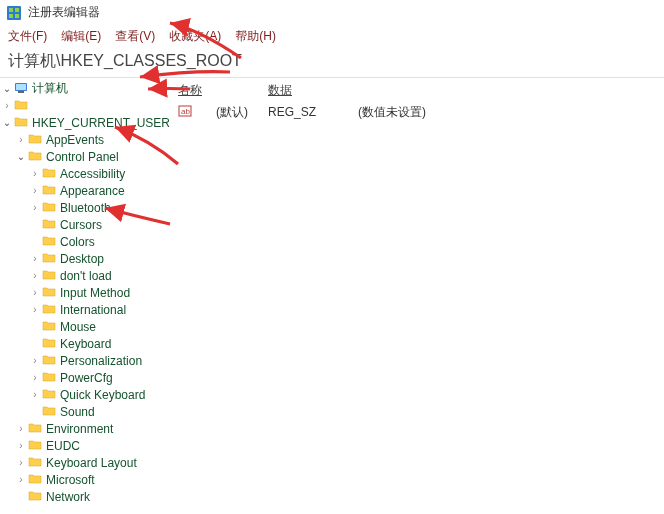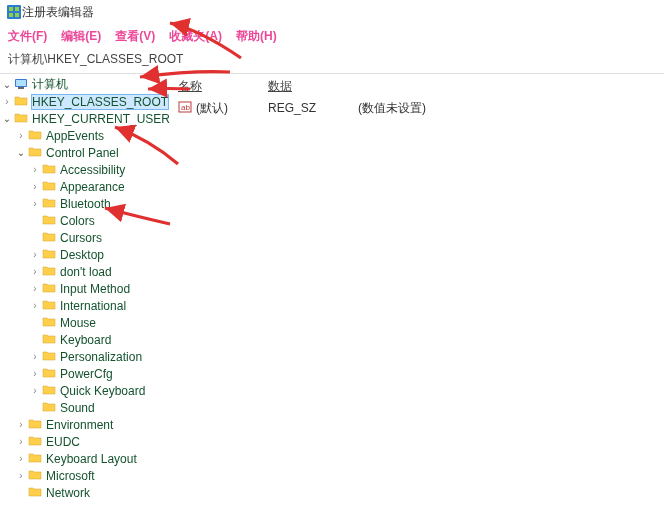--- a/index.html
+++ b/index.html
@@ -8,40 +8,41 @@
     font-size: 12px;
     color: #333;
     background: #fff;
     width: 664px;
     height: 514px;
     overflow: hidden;
     position: relative;
   }
   .titlebar {
     display: flex;
+    align-items: center;
     padding: 4px 6px;
     font-size: 12px;
     color: #333;
+    gap: 6px;
   }
   .titlebar-icon {
     width: 16px; height: 16px;
     display: inline-flex;
   }
   .menubar {
     display: flex;
     gap: 14px;
     padding: 3px 8px;
     font-size: 12px;
-    color: #ec4899;
-    font-weight: bold;
+    color: #7f1d1d;
   }
   .menubar span { cursor: default; }
   .addressbar {
     padding: 3px 16px 5px 8px;
-    font-size: 12px;
+    font-size: 16px;
     color: #444;
   }
   .content {
     display: flex;
     height: calc(100% - 62px);
     border-top: 1px solid #e0e0e0;
   }
   .tree-pane {
     width: 172px;
     overflow: auto;
@@ -173,21 +174,20 @@
           <span><svg width="14" height="12" class="computer-icon">
               <use href="#ic-computer"></use>
             </svg></span>
           <span class="label">计算机</span>
         </div>
         <div class="node indent-1">
           <span class="expander" style="color: rgb(136, 136, 136);">›</span>
           <span><svg width="14" height="12" class="folder-icon">
               <use href="#ic-folder"></use>
             </svg></span>
-          <span class="label sel">HKEY_CLASSES_ROOT</span>
         </div>
         <div class="node indent-1">
           <span class="expander" style="color: rgb(85, 85, 85);">⌄</span>
           <span><svg width="14" height="12" class="folder-icon">
               <use href="#ic-folder"></use>
             </svg></span>
           <span class="label">HKEY_CURRENT_USER</span>
         </div>
         <div class="node indent-2">
           <span class="expander" style="color: rgb(136, 136, 136);">›</span>
@@ -222,28 +222,28 @@
           <span><svg width="14" height="12" class="folder-icon">
               <use href="#ic-folder"></use>
             </svg></span>
           <span class="label">Bluetooth</span>
         </div>
         <div class="node indent-3">
           <span class="expander blank">›</span>
           <span><svg width="14" height="12" class="folder-icon">
               <use href="#ic-folder"></use>
             </svg></span>
+          <span class="label">Cursors</span>
+        </div>
+        <div class="node indent-3">
+          <span class="expander blank">›</span>
+          <span><svg width="14" height="12" class="folder-icon">
+              <use href="#ic-folder"></use>
+            </svg></span>
           <span class="label">Colors</span>
-        </div>
-        <div class="node indent-3">
-          <span class="expander blank">›</span>
-          <span><svg width="14" height="12" class="folder-icon">
-              <use href="#ic-folder"></use>
-            </svg></span>
-          <span class="label">Cursors</span>
         </div>
         <div class="node indent-3">
           <span class="expander" style="color: rgb(136, 136, 136);">›</span>
           <span><svg width="14" height="12" class="folder-icon">
               <use href="#ic-folder"></use>
             </svg></span>
           <span class="label">Desktop</span>
         </div>
         <div class="node indent-3">
           <span class="expander" style="color: rgb(136, 136, 136);">›</span>
@@ -345,21 +345,21 @@
         </div>
       </div>
   </div>
   <div class="list-pane">
     <div class="list-header">
       <div class="col-name">名称</div>
       <div class="col-data">数据</div>
     </div>
     <div id="list-body">
         <div class="list-row">
-          <div class="col-name" style="display: flex; align-items: flex-end;">
+          <div class="col-name" style="display: flex; align-items: flex-end; gap: 20px;">
             <span><svg width="14" height="14" class="value-icon">
                 <use href="#ic-string"></use>
               </svg></span>
             <span>(默认)</span>
           </div>
           <div class="col-type">REG_SZ</div>
           <div class="col-data">(数值未设置)</div>
         </div>
       </div>
   </div>

